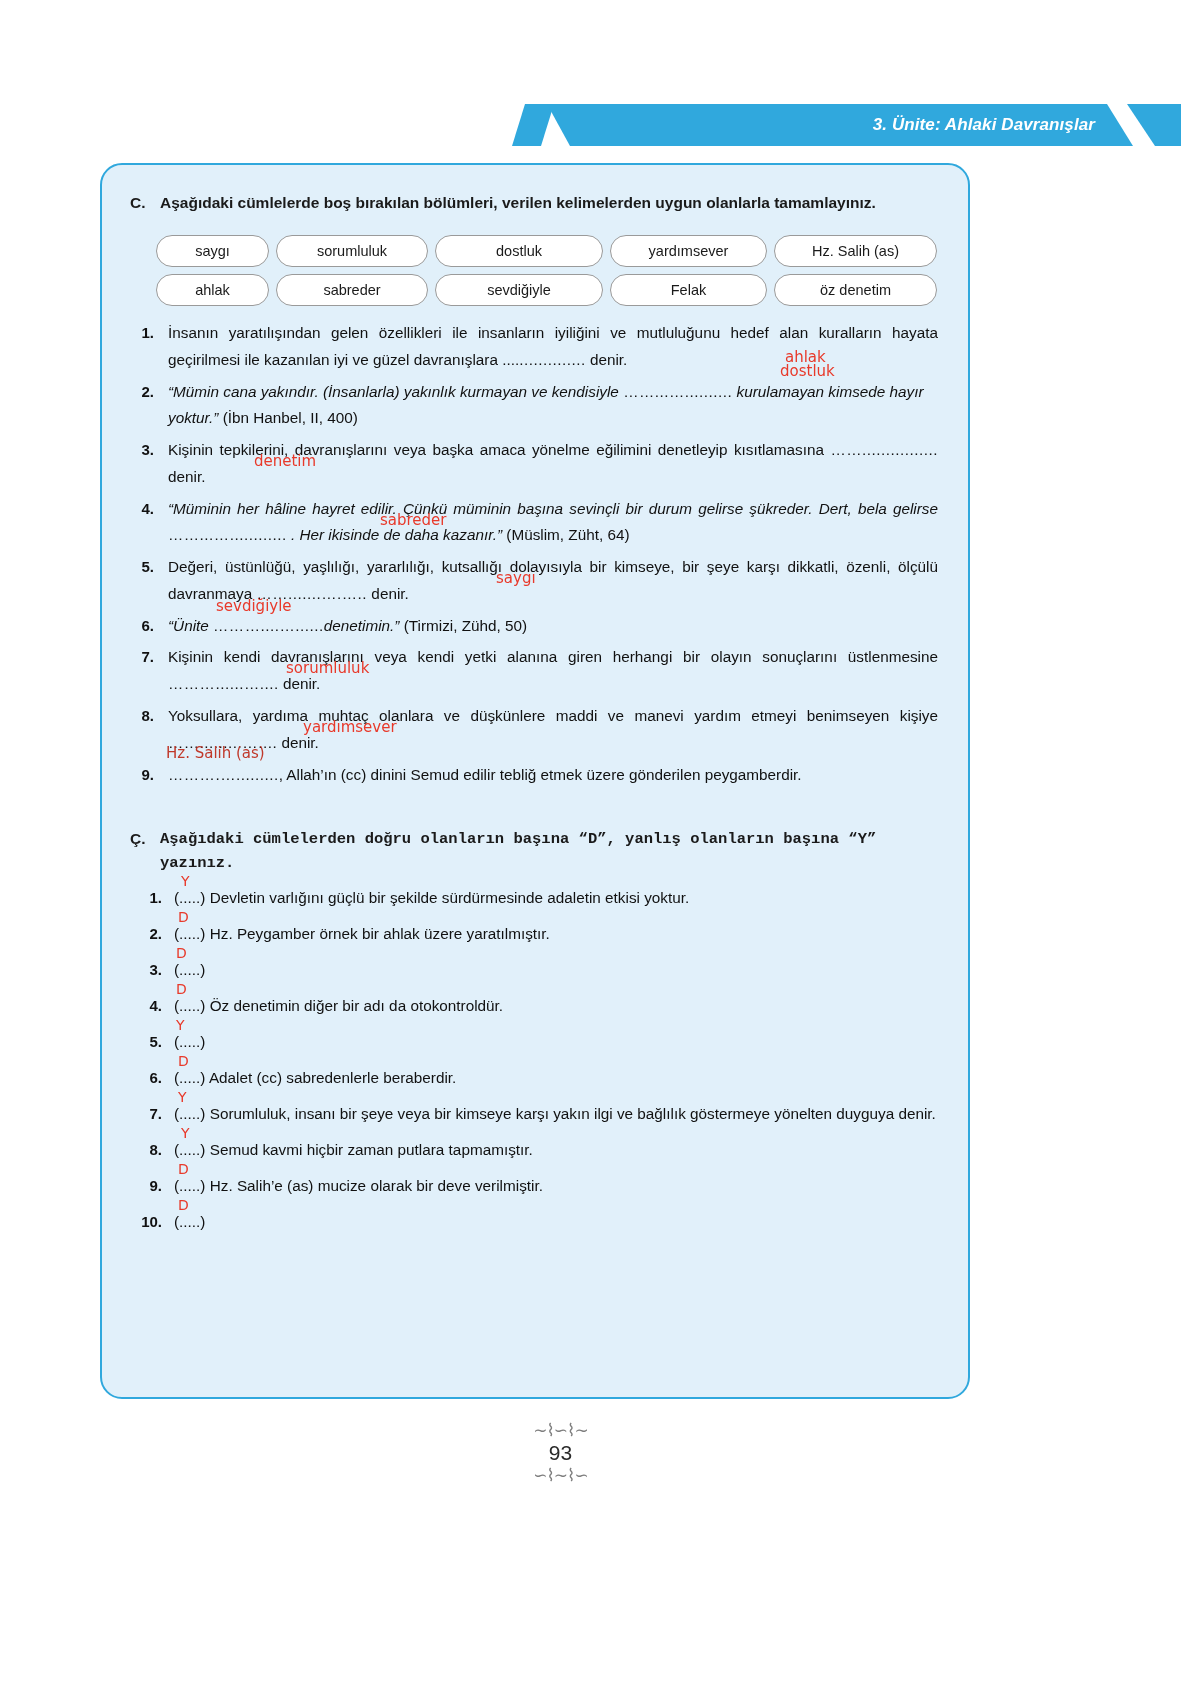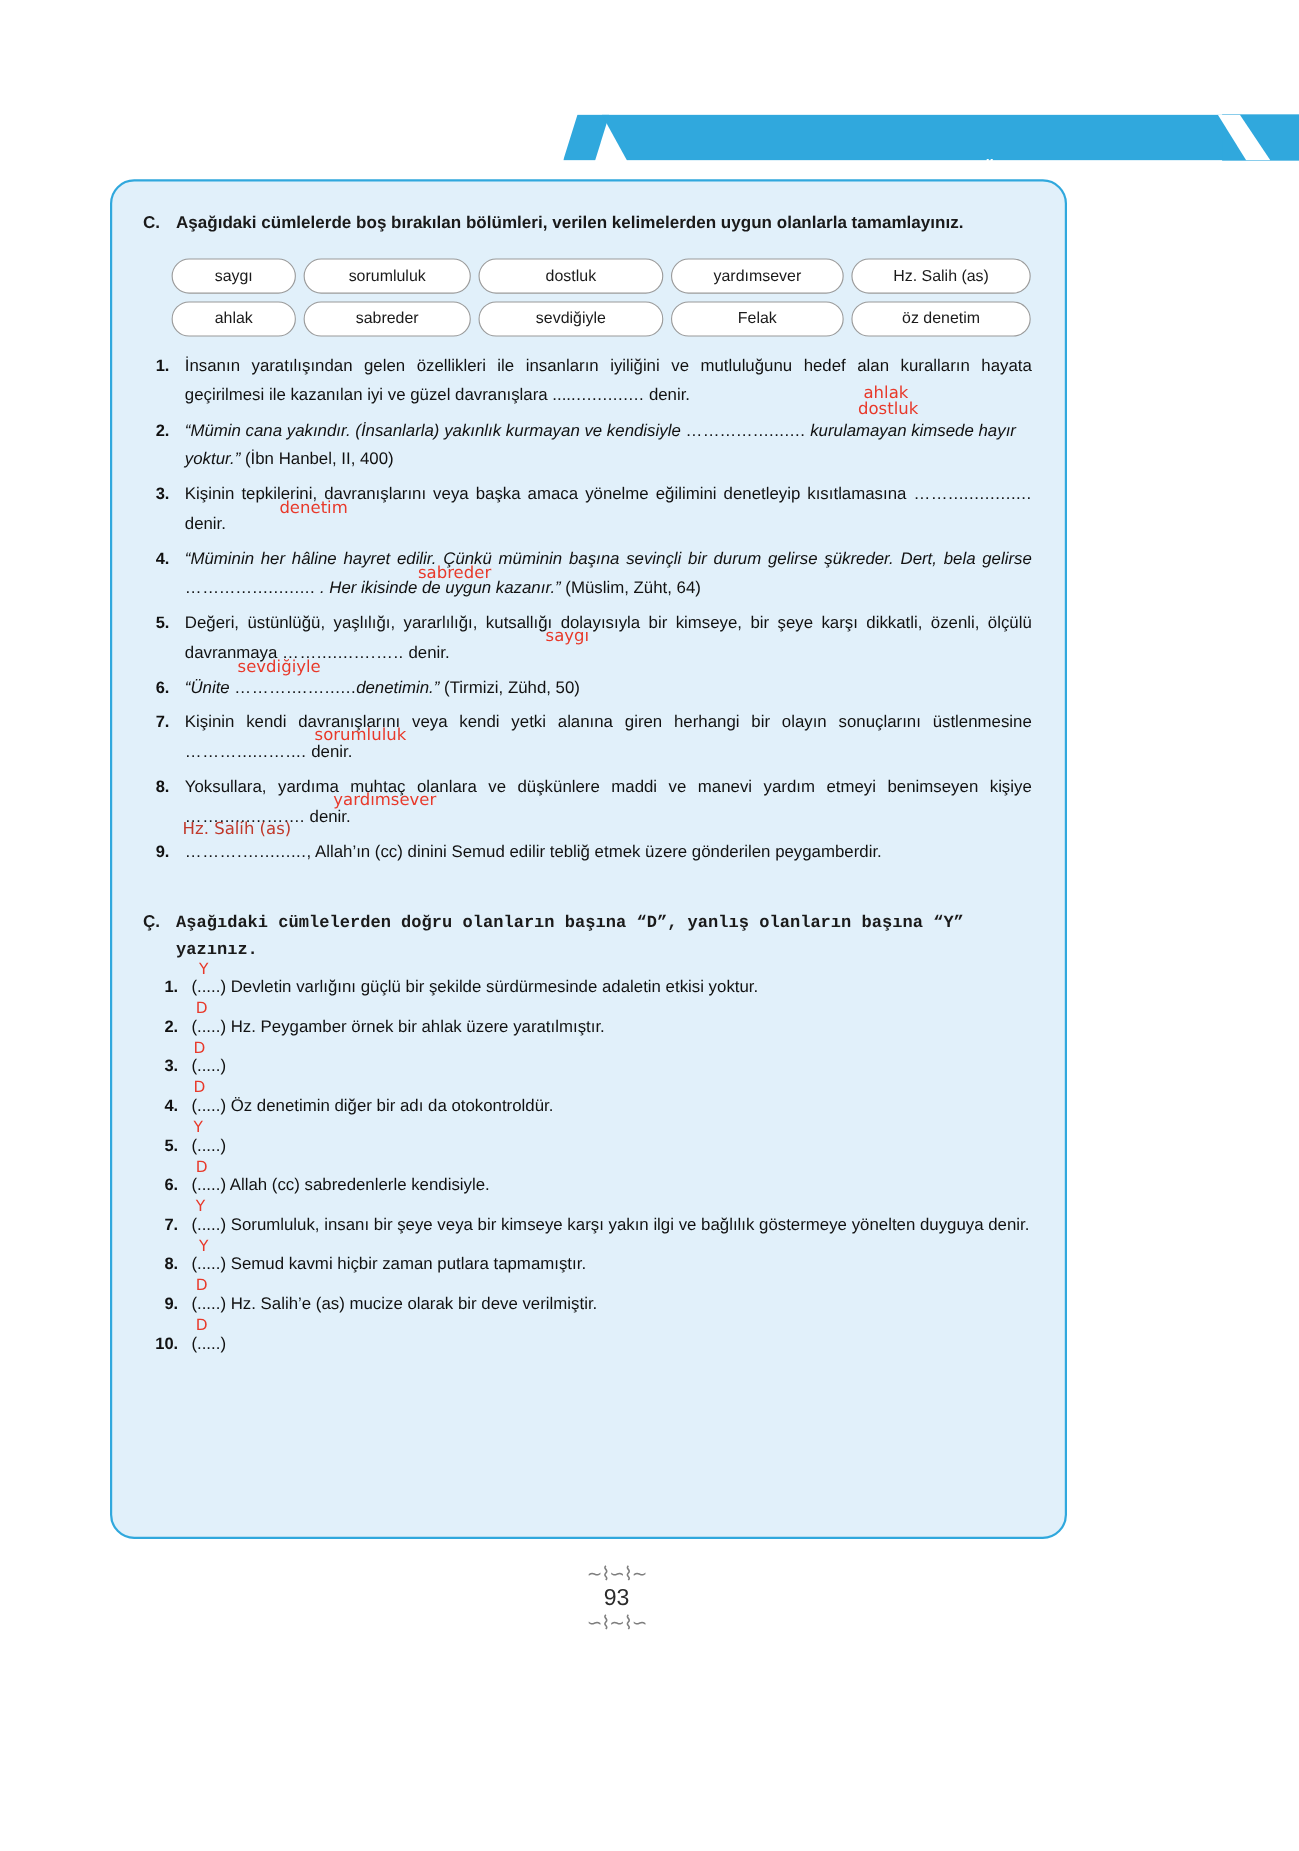--- a/index.html
+++ b/index.html
@@ -52,21 +52,20 @@
     position: absolute;
     right: 86px; top: 0;
     height: 42px;
     display: flex; align-items: center;
     color: #ffffff;
     font-size: 17px;
     font-weight: bold;
     font-style: italic;
     letter-spacing: 0.1px;
     white-space: nowrap;
-    margin-top: 29px;
   }
 
   
   .panel {
     position: absolute;
     left: 100px; top: 163px;
     width: 870px; height: 1236px;
     background: #e1f0fa;
     border: 2px solid #30a8dd;
     border-radius: 22px;
@@ -282,21 +281,21 @@
       <span class="qbody noj"><span class="ital">“Mümin cana yakındır. (İnsanlarla) yakınlık kurmayan ve kendisiyle </span><span class="dots">……...…..........</span><span class="ital"> kurulamayan kimsede hayır yoktur.”</span><span> (İbn Hanbel, II, 400)</span><span class="ans" style="left:612px; top:-15px;">dostluk</span></span>
     </li>
 
     <li class="qitem">
       <span class="qnum">3.</span>
       <span class="qbody"><span>Kişinin tepkilerini, davranışlarını veya başka amaca yönelme eğilimini denetleyip kısıtlamasına </span><span class="dots">……................</span><span> denir.</span><span class="ans" style="left:86px; top:17px;">denetim</span></span>
     </li>
 
     <li class="qitem">
       <span class="qnum">4.</span>
-      <span class="qbody"><span class="ital">“Müminin her hâline hayret edilir. Çünkü müminin başına sevinçli bir durum gelirse şükreder. Dert, bela gelirse </span><span class="dots">……...…............</span><span class="ital"> . Her ikisinde de uygun kazanır.”</span><span> (Müslim, Züht, 64)</span><span class="ans" style="left:212px; top:17px;">sabreder</span></span>
+      <span class="qbody"><span class="ital">“Müminin her hâline hayret edilir. Çünkü müminin başına sevinçli bir durum gelirse şükreder. Dert, bela gelirse </span><span class="dots">……...…............</span><span class="ital"> . Her ikisinde de daha kazanır.”</span><span> (Müslim, Züht, 64)</span><span class="ans" style="left:212px; top:17px;">sabreder</span></span>
     </li>
 
     <li class="qitem">
       <span class="qnum">5.</span>
       <span class="qbody"><span>Değeri, üstünlüğü, yaşlılığı, yararlılığı, kutsallığı dolayısıyla bir kimseye, bir şeye karşı dikkatli, özenli, ölçülü davranmaya </span><span class="dots">…….......….…..</span><span> denir.</span><span class="ans" style="left:328px; top:17px;">saygı</span></span>
     </li>
 
     <li class="qitem">
       <span class="qnum">6.</span>
       <span class="qbody noj"><span class="ital">“Ünite </span><span class="dots">………....…......</span><span class="ital">denetimin.”</span><span> (Tirmizi, Zühd, 50)</span><span class="ans" style="left:48px; top:-14px;">sevdiğiyle</span></span>
@@ -348,21 +347,21 @@
       <span class="tfbody"><span class="paren"><span>(.</span><span>...</span><span>.)</span><span class="mark sh3">D</span></span> <span>Öz denetimin diğer bir adı da otokontroldür.</span></span>
     </li>
 
     <li class="tfitem">
       <span class="tfnum">5.</span>
       <span class="tfbody"><span class="paren"><span>(.</span><span>...</span><span>.)</span><span class="mark sh3">Y</span></span> </span>
     </li>
 
     <li class="tfitem">
       <span class="tfnum">6.</span>
-      <span class="tfbody"><span class="paren"><span>(.</span><span>...</span><span>.)</span><span class="mark sh2">D</span></span> <span>Allah (cc) sabredenlerle kendisiyle.</span></span>
+      <span class="tfbody"><span class="paren"><span>(.</span><span>...</span><span>.)</span><span class="mark sh2">D</span></span> <span>Adalet (cc) sabredenlerle beraberdir.</span></span>
     </li>
 
     <li class="tfitem">
       <span class="tfnum">7.</span>
       <span class="tfbody"><span class="paren"><span>(.</span><span>...</span><span>.)</span><span class="mark sh2">Y</span></span> <span>Sorumluluk, insanı bir şeye veya bir kimseye karşı yakın ilgi ve bağlılık göstermeye yönelten duyguya denir.</span></span>
     </li>
 
     <li class="tfitem">
       <span class="tfnum">8.</span>
       <span class="tfbody"><span class="paren"><span>(.</span><span>...</span><span>.)</span><span class="mark sh1">Y</span></span> <span>Semud kavmi hiçbir zaman putlara tapmamıştır.</span></span>

